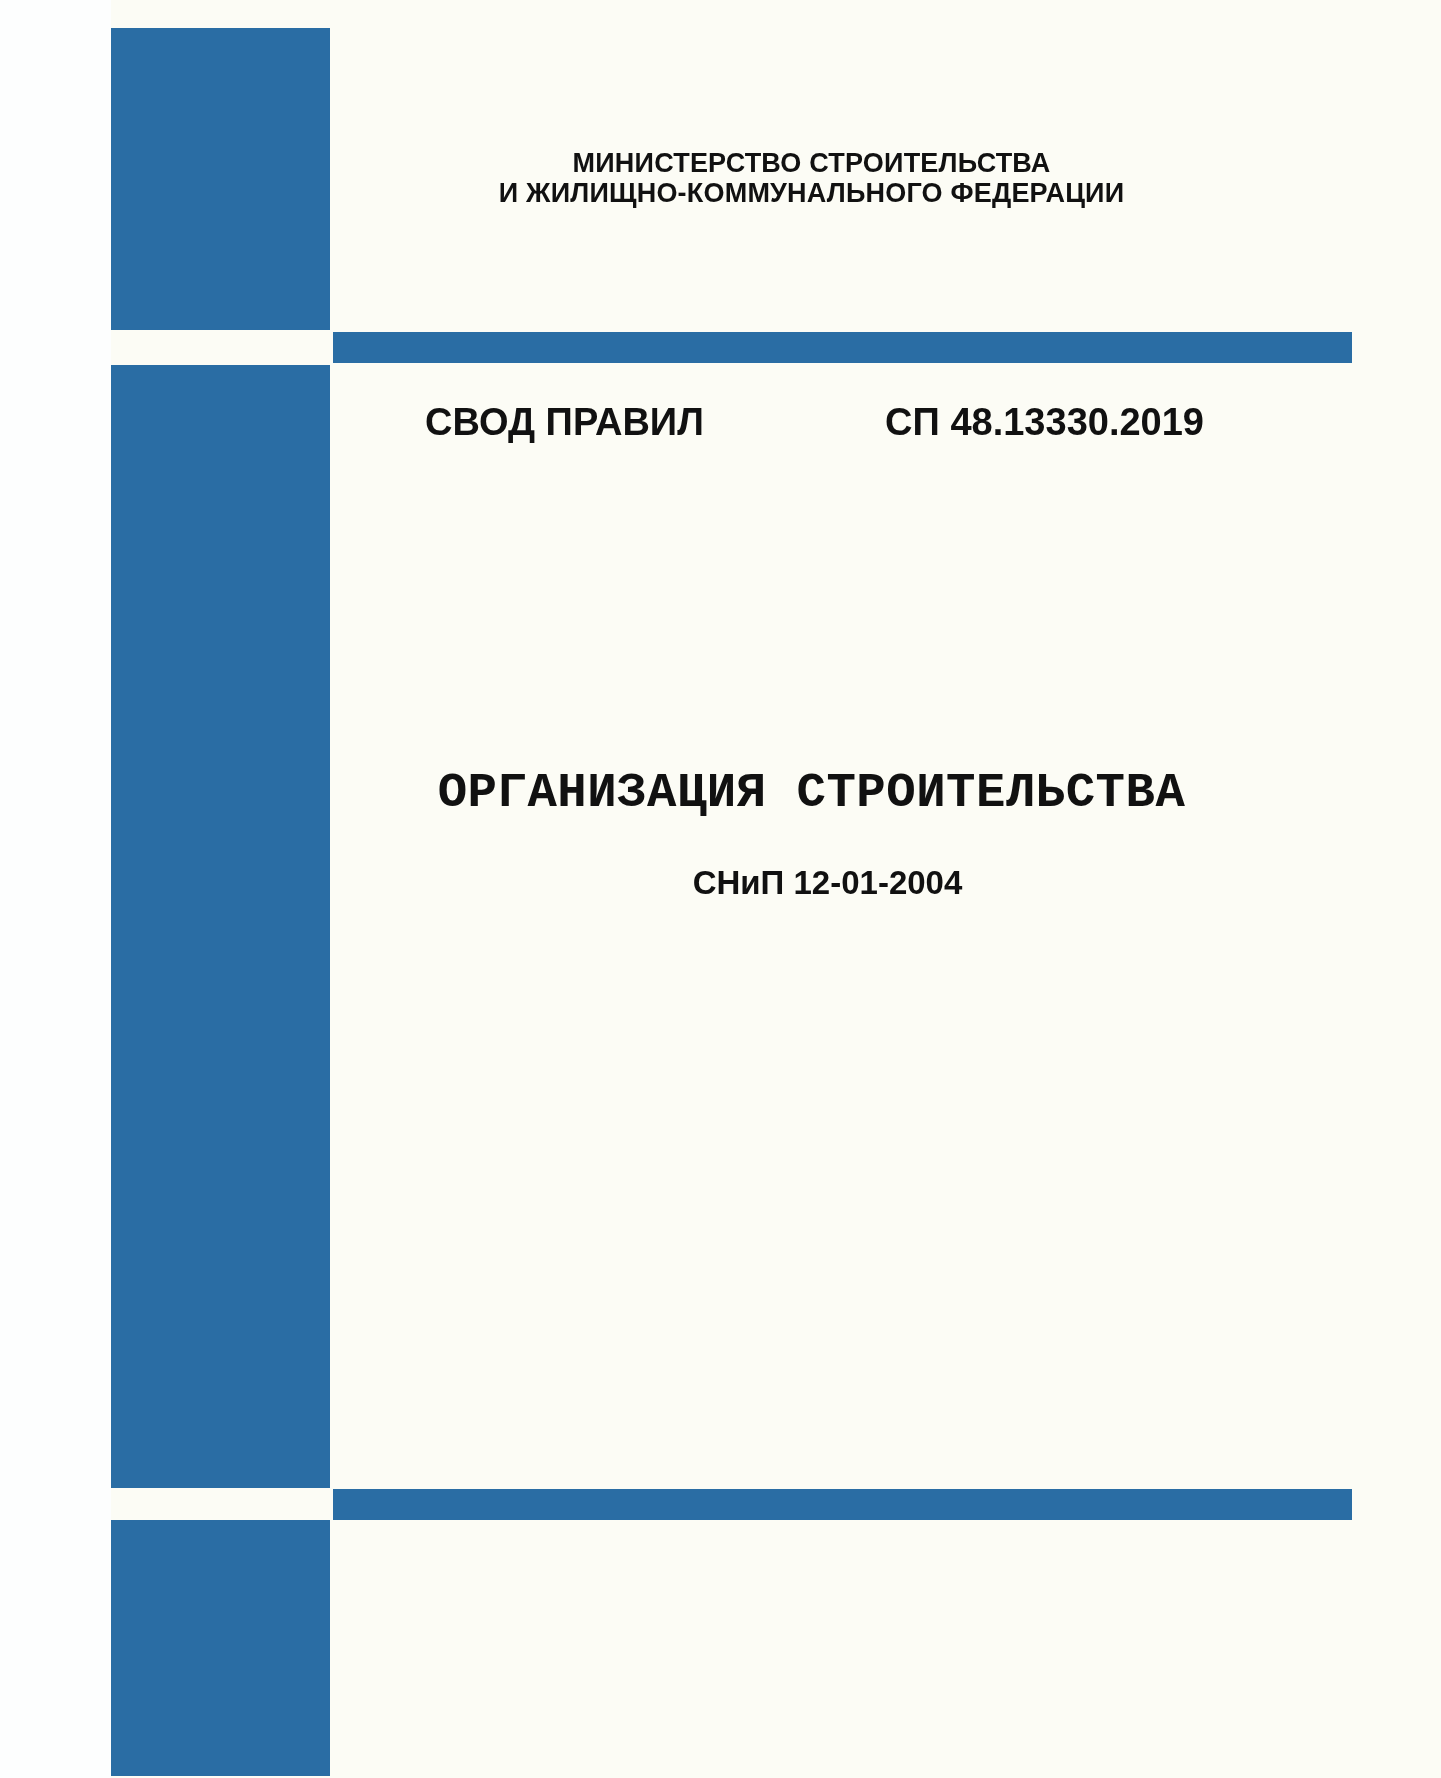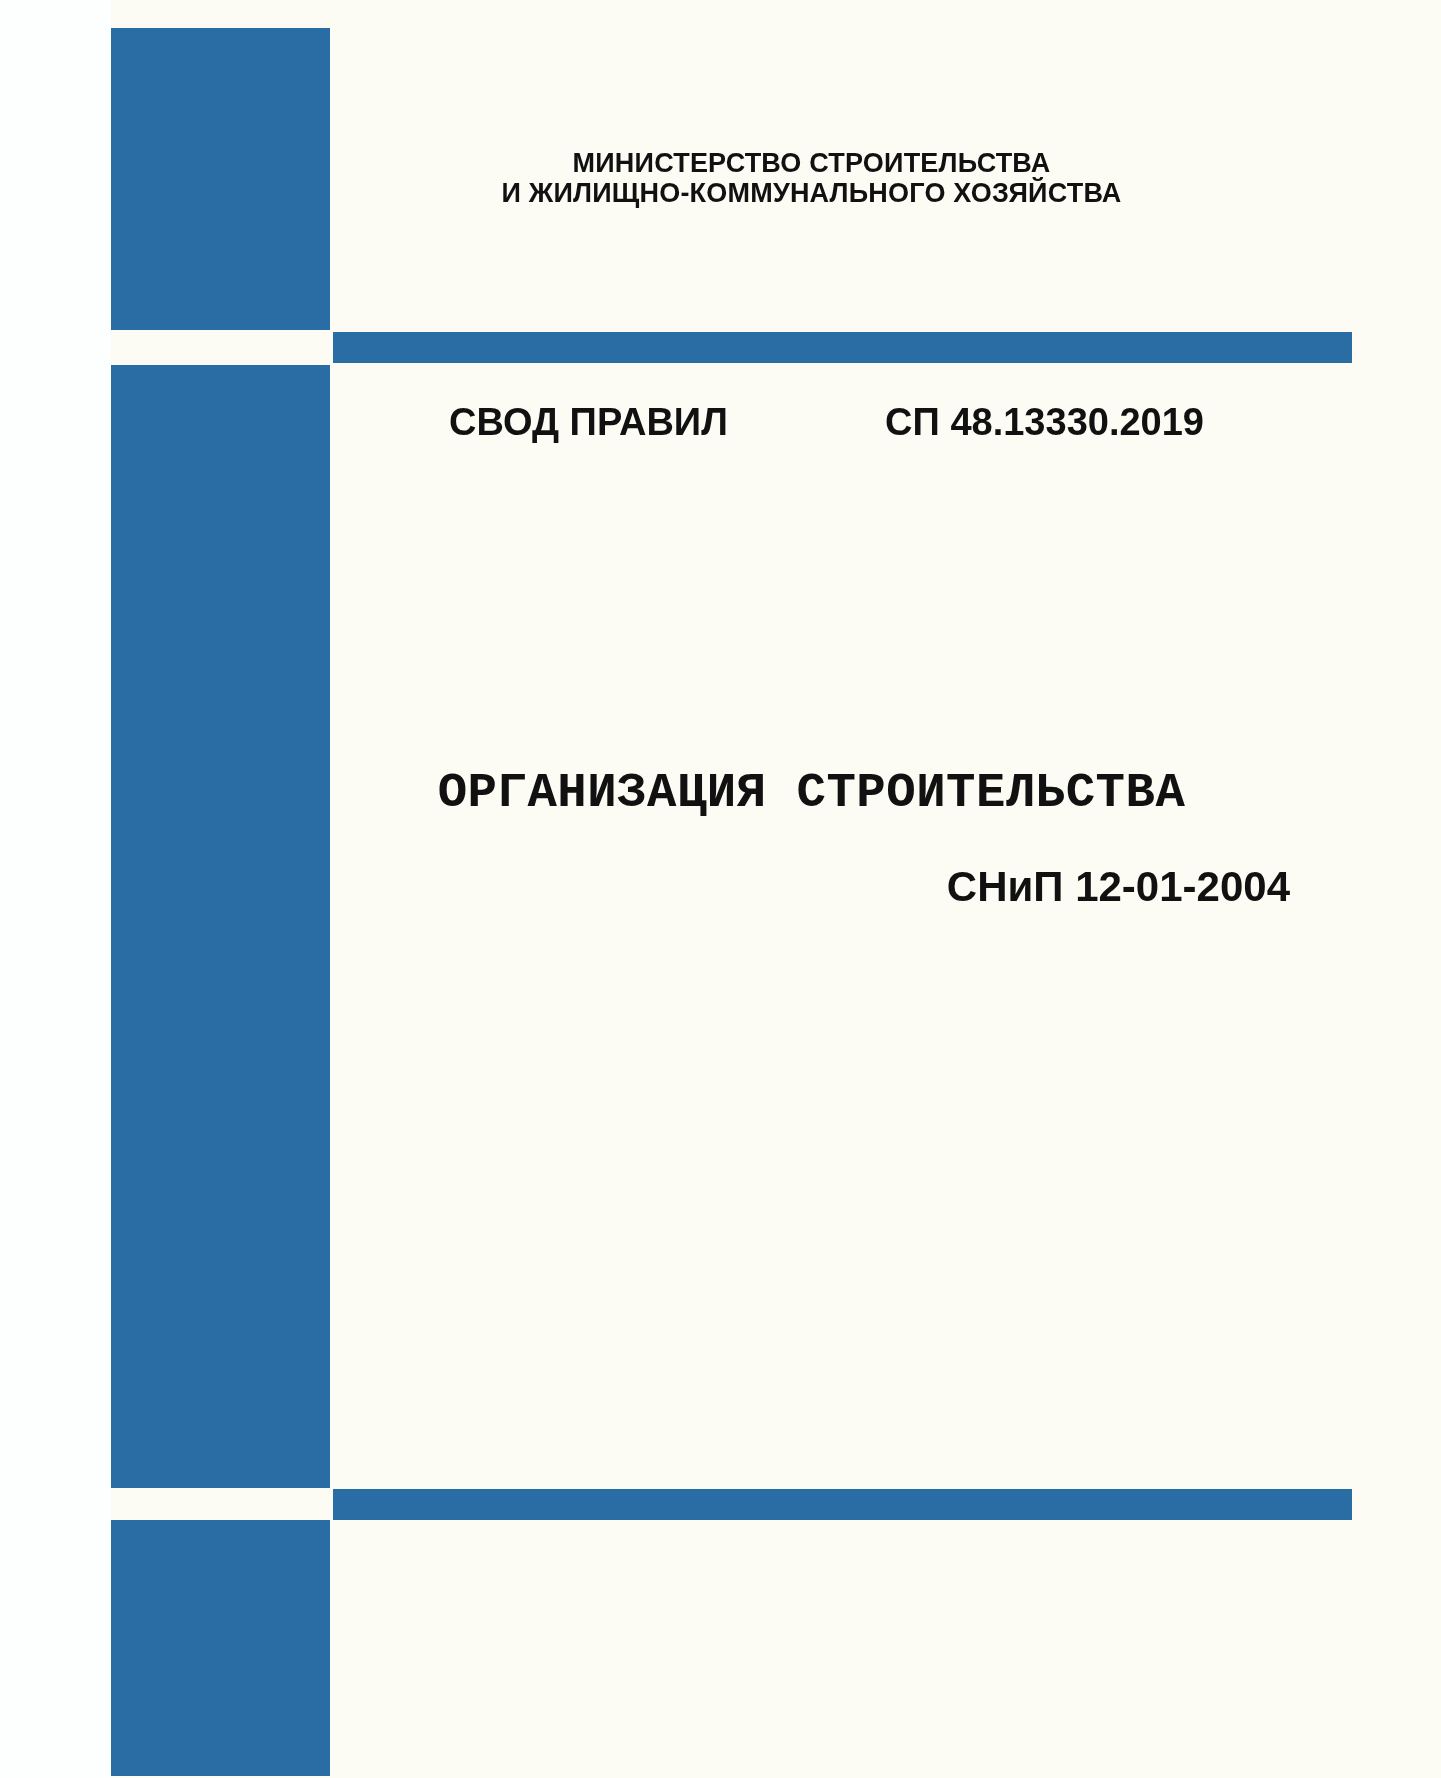--- a/index.html
+++ b/index.html
@@ -58,45 +58,44 @@
     position: absolute;
     top: 403px;
     left: 92px;
     right: 86px;
     display: flex;
     justify-content: space-between;
     align-items: flex-end;
     font-weight: bold;
     font-size: 38px;
     line-height: 1;
-    margin-left: 24px;
   }
 
   .doc-title {
     position: absolute;
     top: 769px;
     left: 0;
     width: 100%;
     text-align: center;
     font-weight: bold;
     font-size: 49px;
     line-height: 1;
     letter-spacing: 0.5px;
     white-space: nowrap;
     font-family: Liberation Mono, monospace;
   }
 
   .doc-subtitle {
     position: absolute;
     top: 866px;
-    left: 0;
+    left: 16px;
     width: 100%;
-    text-align: right;
+    text-align: center;
     font-weight: bold;
-    font-size: 42px;
+    font-size: 33px;
     line-height: 1;
   }
 </style>
 </head>
 <body>
 
 <div class="page">
 
   <div class="left-margin-strip"></div>
 
@@ -104,21 +103,21 @@
   <div class="accent vbar-seg vbar-seg-2"></div>
   <div class="accent vbar-seg vbar-seg-3"></div>
 
   <div class="accent hbar hbar-top"></div>
   <div class="accent hbar hbar-bottom"></div>
 
   <div class="content">
 
     <div class="ministry-block">
       <div>МИНИСТЕРСТВО СТРОИТЕЛЬСТВА</div>
-      <div>И ЖИЛИЩНО-КОММУНАЛЬНОГО ХОЗЯЙСТВА</div>
+      <div>И ЖИЛИЩНО-КОММУНАЛЬНОГО ФЕДЕРАЦИИ</div>
     </div>
 
     <div class="code-row">
       <span>СВОД ПРАВИЛ</span>
       <span>СП 48.13330.2019</span>
     </div>
 
     <div class="doc-title">ОРГАНИЗАЦИЯ СТРОИТЕЛЬСТВА</div>
 
     <div class="doc-subtitle">СНиП 12-01-2004</div>

